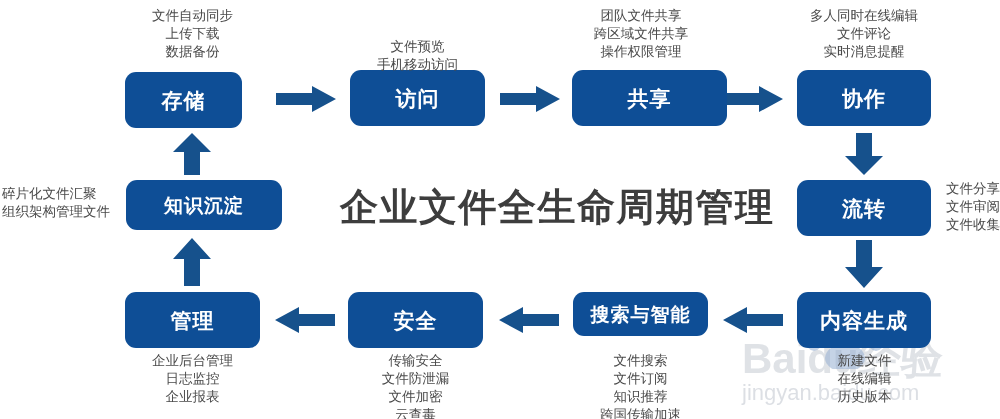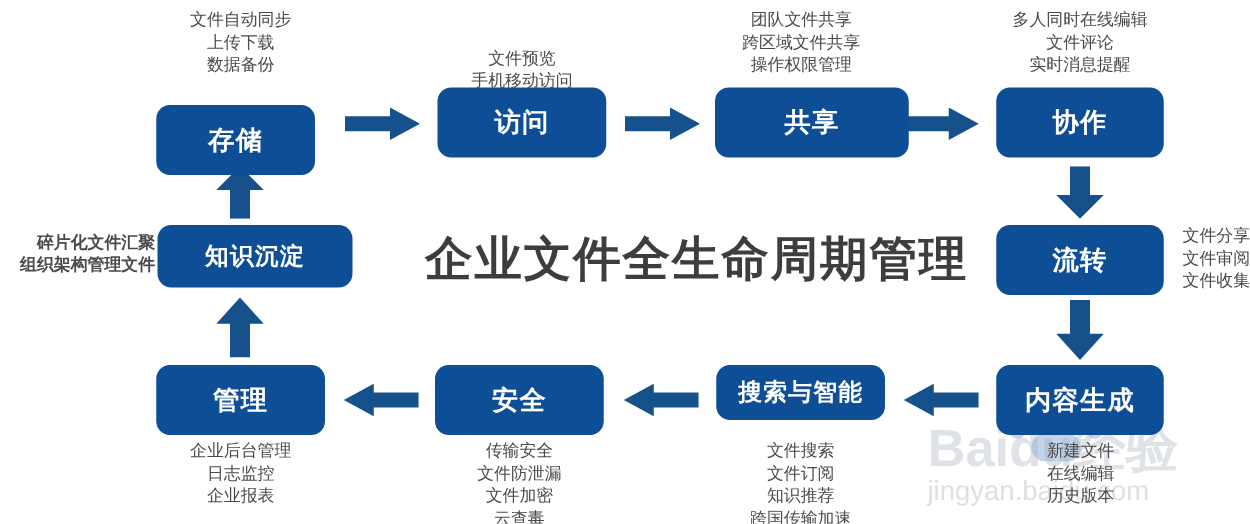--- a/index.html
+++ b/index.html
@@ -110,21 +110,21 @@
     <span>跨区域文件共享</span>
     <span>操作权限管理</span>
   </div>
 
   <div class="caption" style="left:785px;top:7px;width:158px;">
     <span>多人同时在线编辑</span>
     <span>文件评论</span>
     <span>实时消息提醒</span>
   </div>
 
-  <div class="node" style="left:125px;top:84px;width:127px;height:56px;">
+  <div class="node" style="left:125px;top:72px;width:117px;height:56px;">
     <span class="node-label">存储</span>
   </div>
 
   <div class="node" style="left:350px;top:70px;width:135px;height:56px;">
     <span class="node-label">访问</span>
   </div>
 
   <div class="node" style="left:572px;top:70px;width:155px;height:56px;">
     <span class="node-label">共享</span>
   </div>
@@ -165,21 +165,21 @@
   </div>
   <div class="caption" style="left:936px;top:180px;width:64px;text-align:right;">
     <span>文件分享</span>
     <span>文件审阅</span>
     <span>文件收集</span>
   </div>
 
   <div class="node small" style="left:126px;top:180px;width:156px;height:50px;">
     <span class="node-label">知识沉淀</span>
   </div>
-  <div class="caption" style="left:2px;top:185px;width:122px;text-align:right;font-weight:bold;">
+  <div class="caption" style="left:2px;top:185px;width:122px;text-align:left;">
     <span>碎片化文件汇聚</span>
     <span>组织架构管理文件</span>
   </div>
 
   <div class="arrow" style="left:173px;top:133px;width:38px;height:42px;">
     <svg width="38" height="42" viewBox="0 0 38 42">
       <polygon points="19,0 38,19 27,19 27,42 11,42 11,19 0,19" fill="#16518c"></polygon>
     </svg>
   </div>
   <div class="arrow" style="left:173px;top:238px;width:38px;height:48px;">

